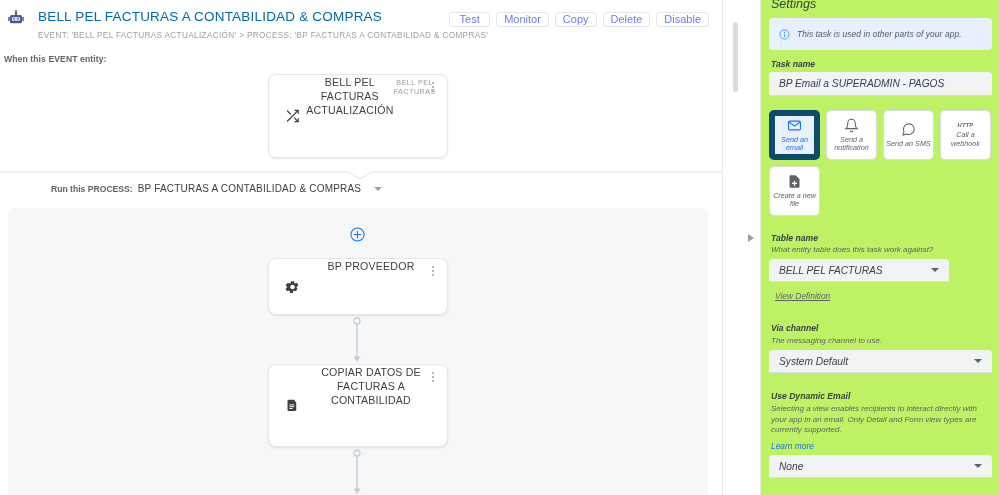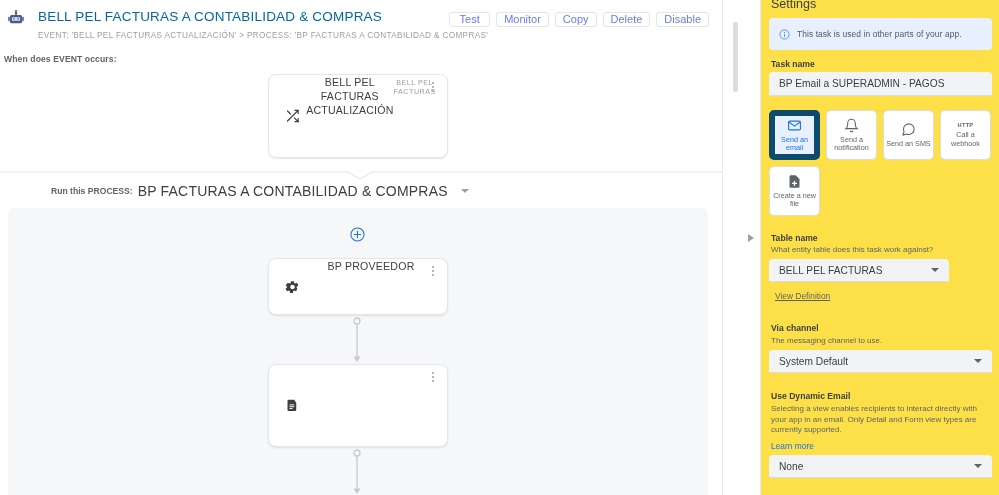--- a/index.html
+++ b/index.html
@@ -125,21 +125,21 @@
   }
 
   #run-process-row {
     position: absolute; left: 4px; top: 183px;
     display: flex; align-items: center; gap: 5px;
   }
   #run-process-row .rp-label {
     font-size: 8.6px; font-weight: bold; color: #5f6368; margin-left: 47px;
   }
   #run-process-row .rp-value {
-    font-size: 14px; color: #3c4043; letter-spacing: .2px;
+    font-size: 10px; color: #3c4043; letter-spacing: .2px;
   }
   .caret-down {
     width: 0; height: 0;
     border-left: 4px solid transparent;
     border-right: 4px solid transparent;
     border-top: 4px solid #9aa0a6;
     margin-left: 8px;
     cursor: pointer;
   }
 
@@ -178,24 +178,25 @@
   #panel-collapse-arrow {
     position: absolute; left: 746px; top: 232px;
     width: 10px; height: 12px;
     cursor: pointer;
   }
 
   
   .settings-pane {
     position: absolute; left: 760px; top: 0;
     width: 239px; height: 495px;
-    background: #fde047;
+    background: #bef264;
     border-left: 1px solid #e8eaed;
     padding: 0 10px;
     overflow: hidden;
+    font-style: italic;
   }
   #settings-title {
     position: absolute; left: 10px; top: -3px;
     font-size: 12.5px; color: #3c4043;
   }
   .info-banner {
     position: absolute; left: 8px; top: 18px;
     width: 223px; height: 28px;
     background: #e8f0fe;
     border-radius: 4px;
@@ -306,21 +307,21 @@
 
       <div class="hdr-actions">
         <button class="hdr-btn">Test</button>
         <button class="hdr-btn">Monitor</button>
         <button class="hdr-btn">Copy</button>
         <button class="hdr-btn">Delete</button>
         <button class="hdr-btn">Disable</button>
       </div>
     </div>
 
-    <div class="section-label" id="when-event-label">When does EVENT occurs:</div>
+    <div class="section-label" id="when-event-label">When this EVENT entity:</div>
 
     <div class="card" id="event-card">
       <svg class="card-icon" viewBox="0 0 24 24" fill="none" stroke="#3c4043" stroke-width="2" stroke-linecap="round" stroke-linejoin="round">
         <polyline points="16 3 21 3 21 8"></polyline>
         <line x1="4" y1="20" x2="21" y2="3"></line>
         <polyline points="21 16 21 21 16 21"></polyline>
         <line x1="15" y1="15" x2="21" y2="21"></line>
         <line x1="4" y1="4" x2="9" y2="9"></line>
       </svg>
       <div class="card-dots">
@@ -379,20 +380,23 @@
         <path d="M15 2H6a2 2 0 0 0-2 2v14a2 2 0 0 0 2 2h10a2 2 0 0 0 2-2V7l-3-5z"></path>
         <rect x="7.2" y="9.5" width="7.6" height="1.5" fill="#fff"></rect>
         <rect x="7.2" y="12.4" width="7.6" height="1.5" fill="#fff"></rect>
         <rect x="7.2" y="15.3" width="4.8" height="1.5" fill="#fff"></rect>
       </svg>
       <div class="card-dots">
           <i></i>
           <i></i>
           <i></i>
         </div>
+      <div class="card-body">
+        <div class="card-title">COPIAR DATOS DE FACTURAS A CONTABILIDAD</div>
+      </div>
     </div>
 
     <svg class="connector" id="conn-2" viewBox="0 0 12 46">
       <circle cx="6" cy="4" r="3" fill="none" stroke="#c7cacd" stroke-width="1.3"></circle>
       <line x1="6" y1="7" x2="6" y2="40" stroke="#c7cacd" stroke-width="1.3"></line>
       <polygon points="6,45 2.6,39.5 9.4,39.5" fill="#c7cacd"></polygon>
     </svg>
   </div>
 
   <div id="pane-divider"></div>

